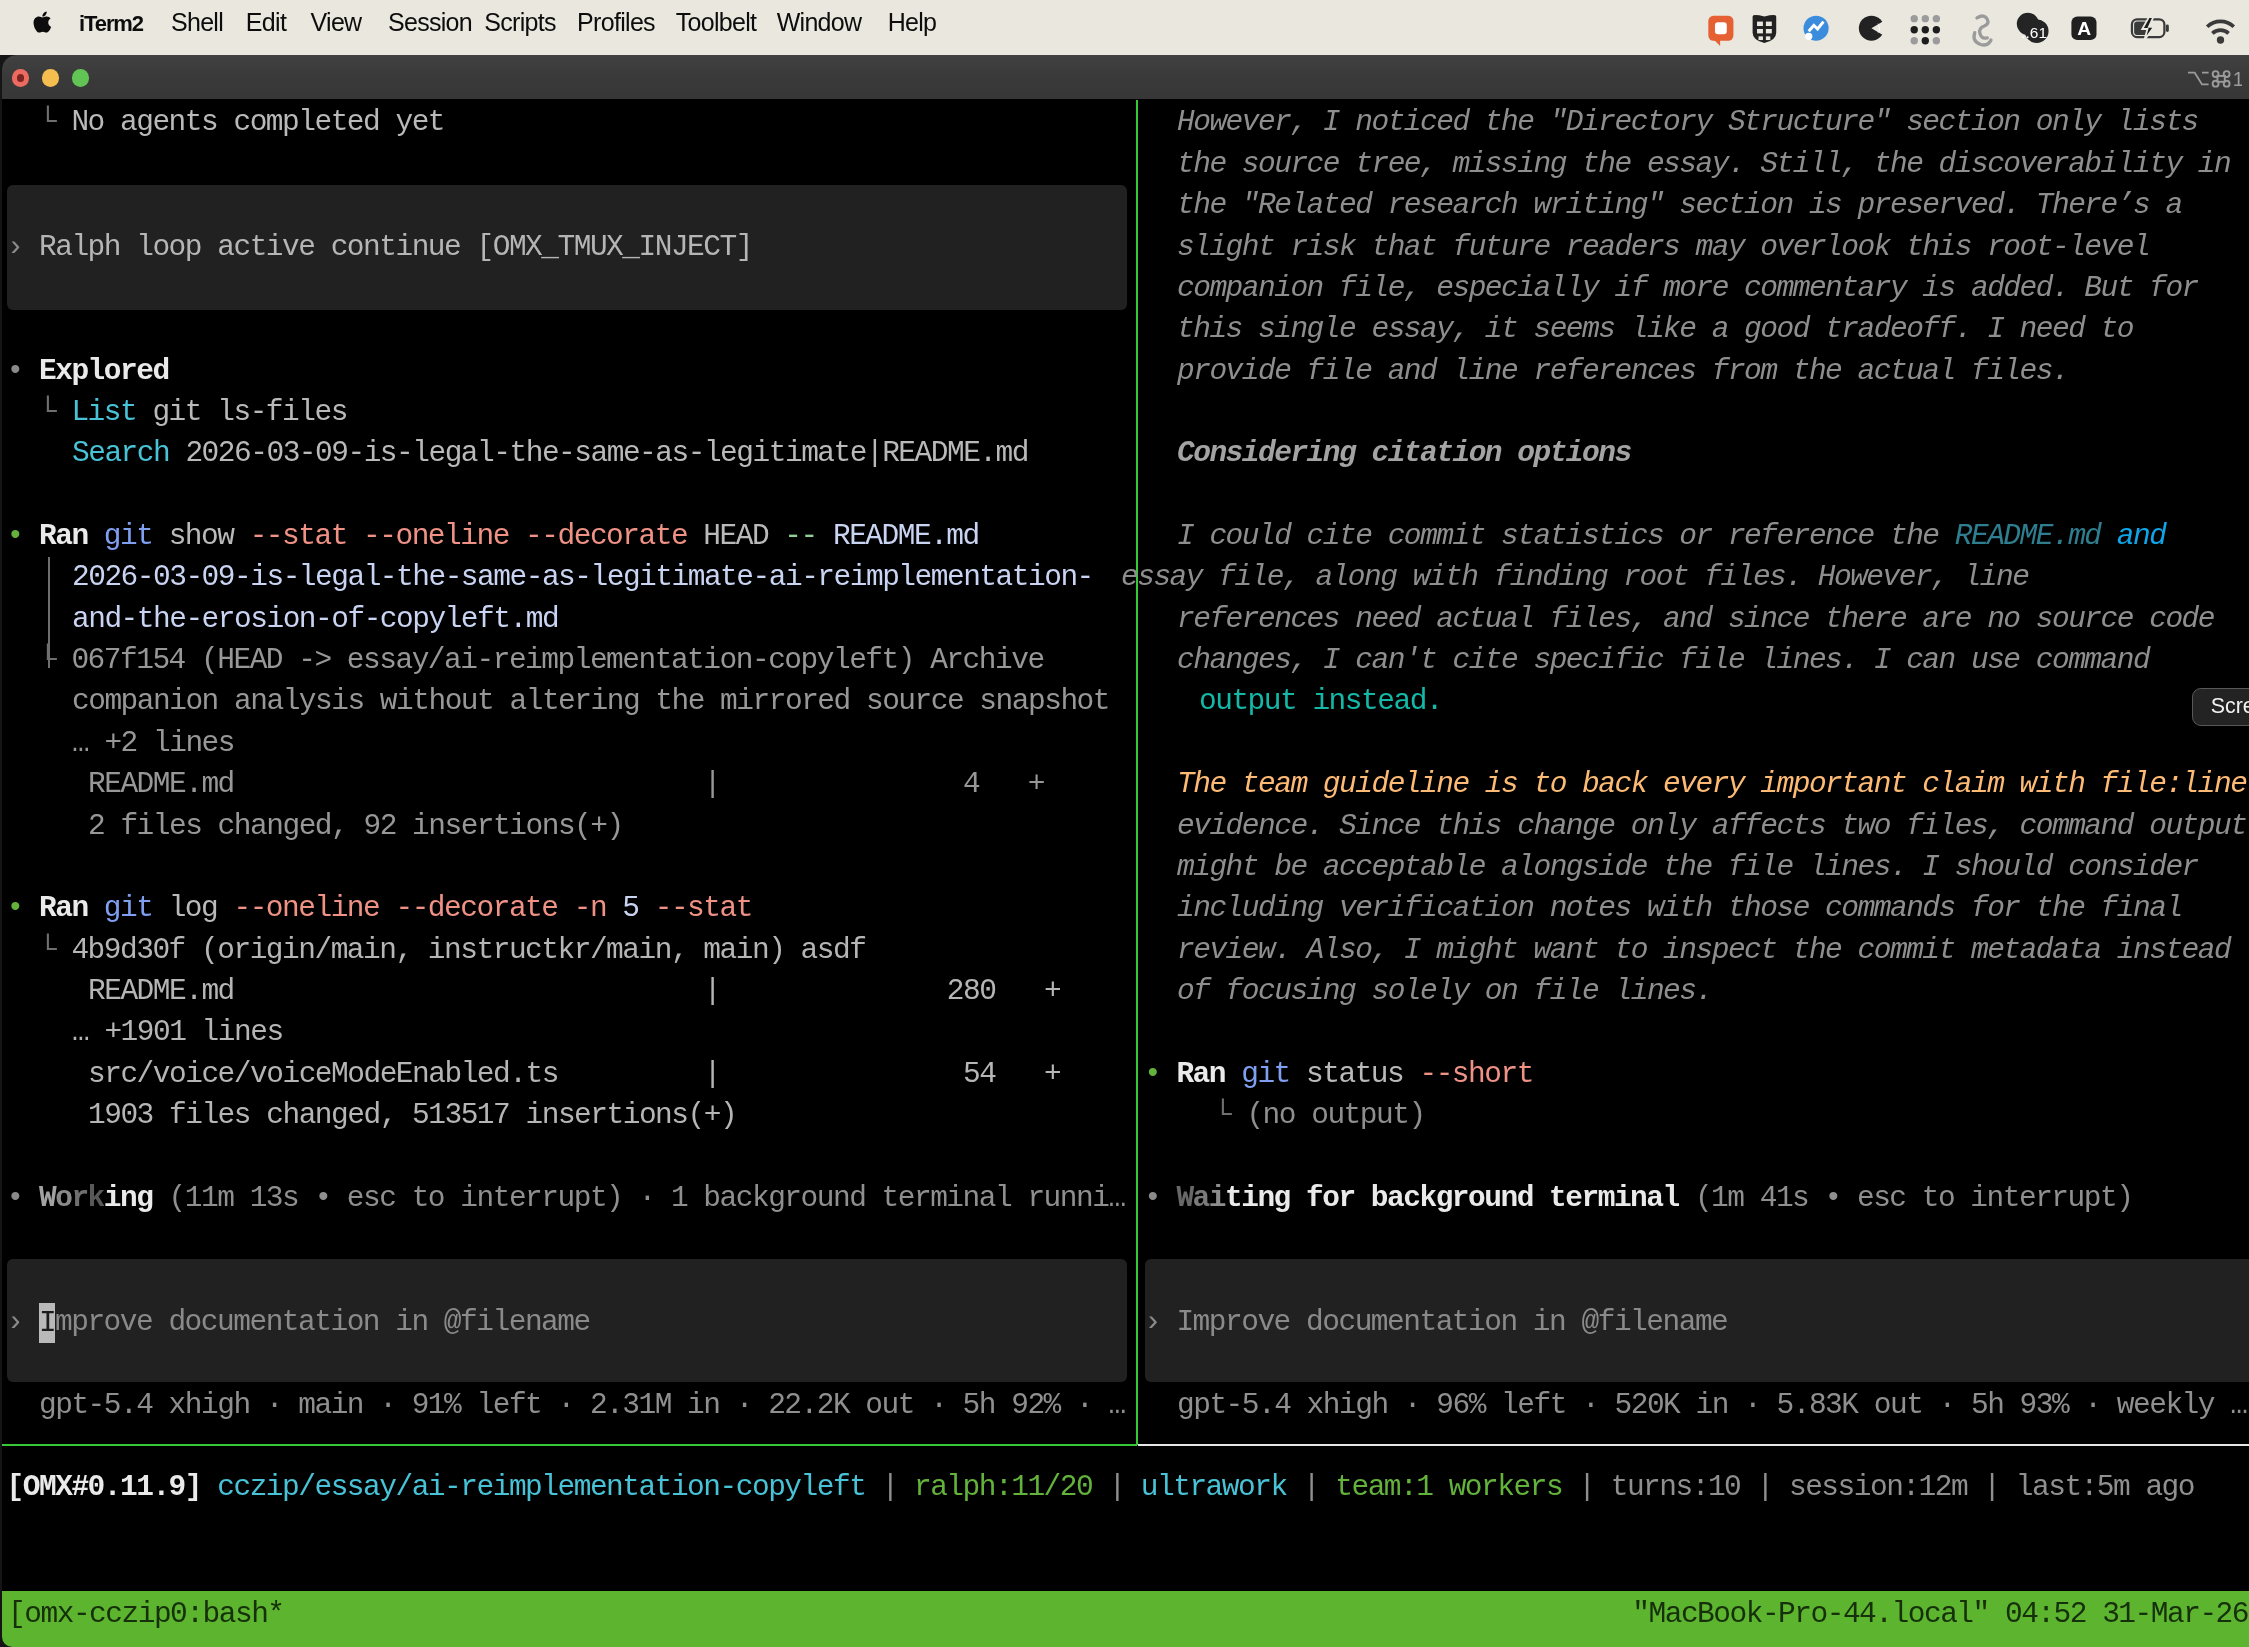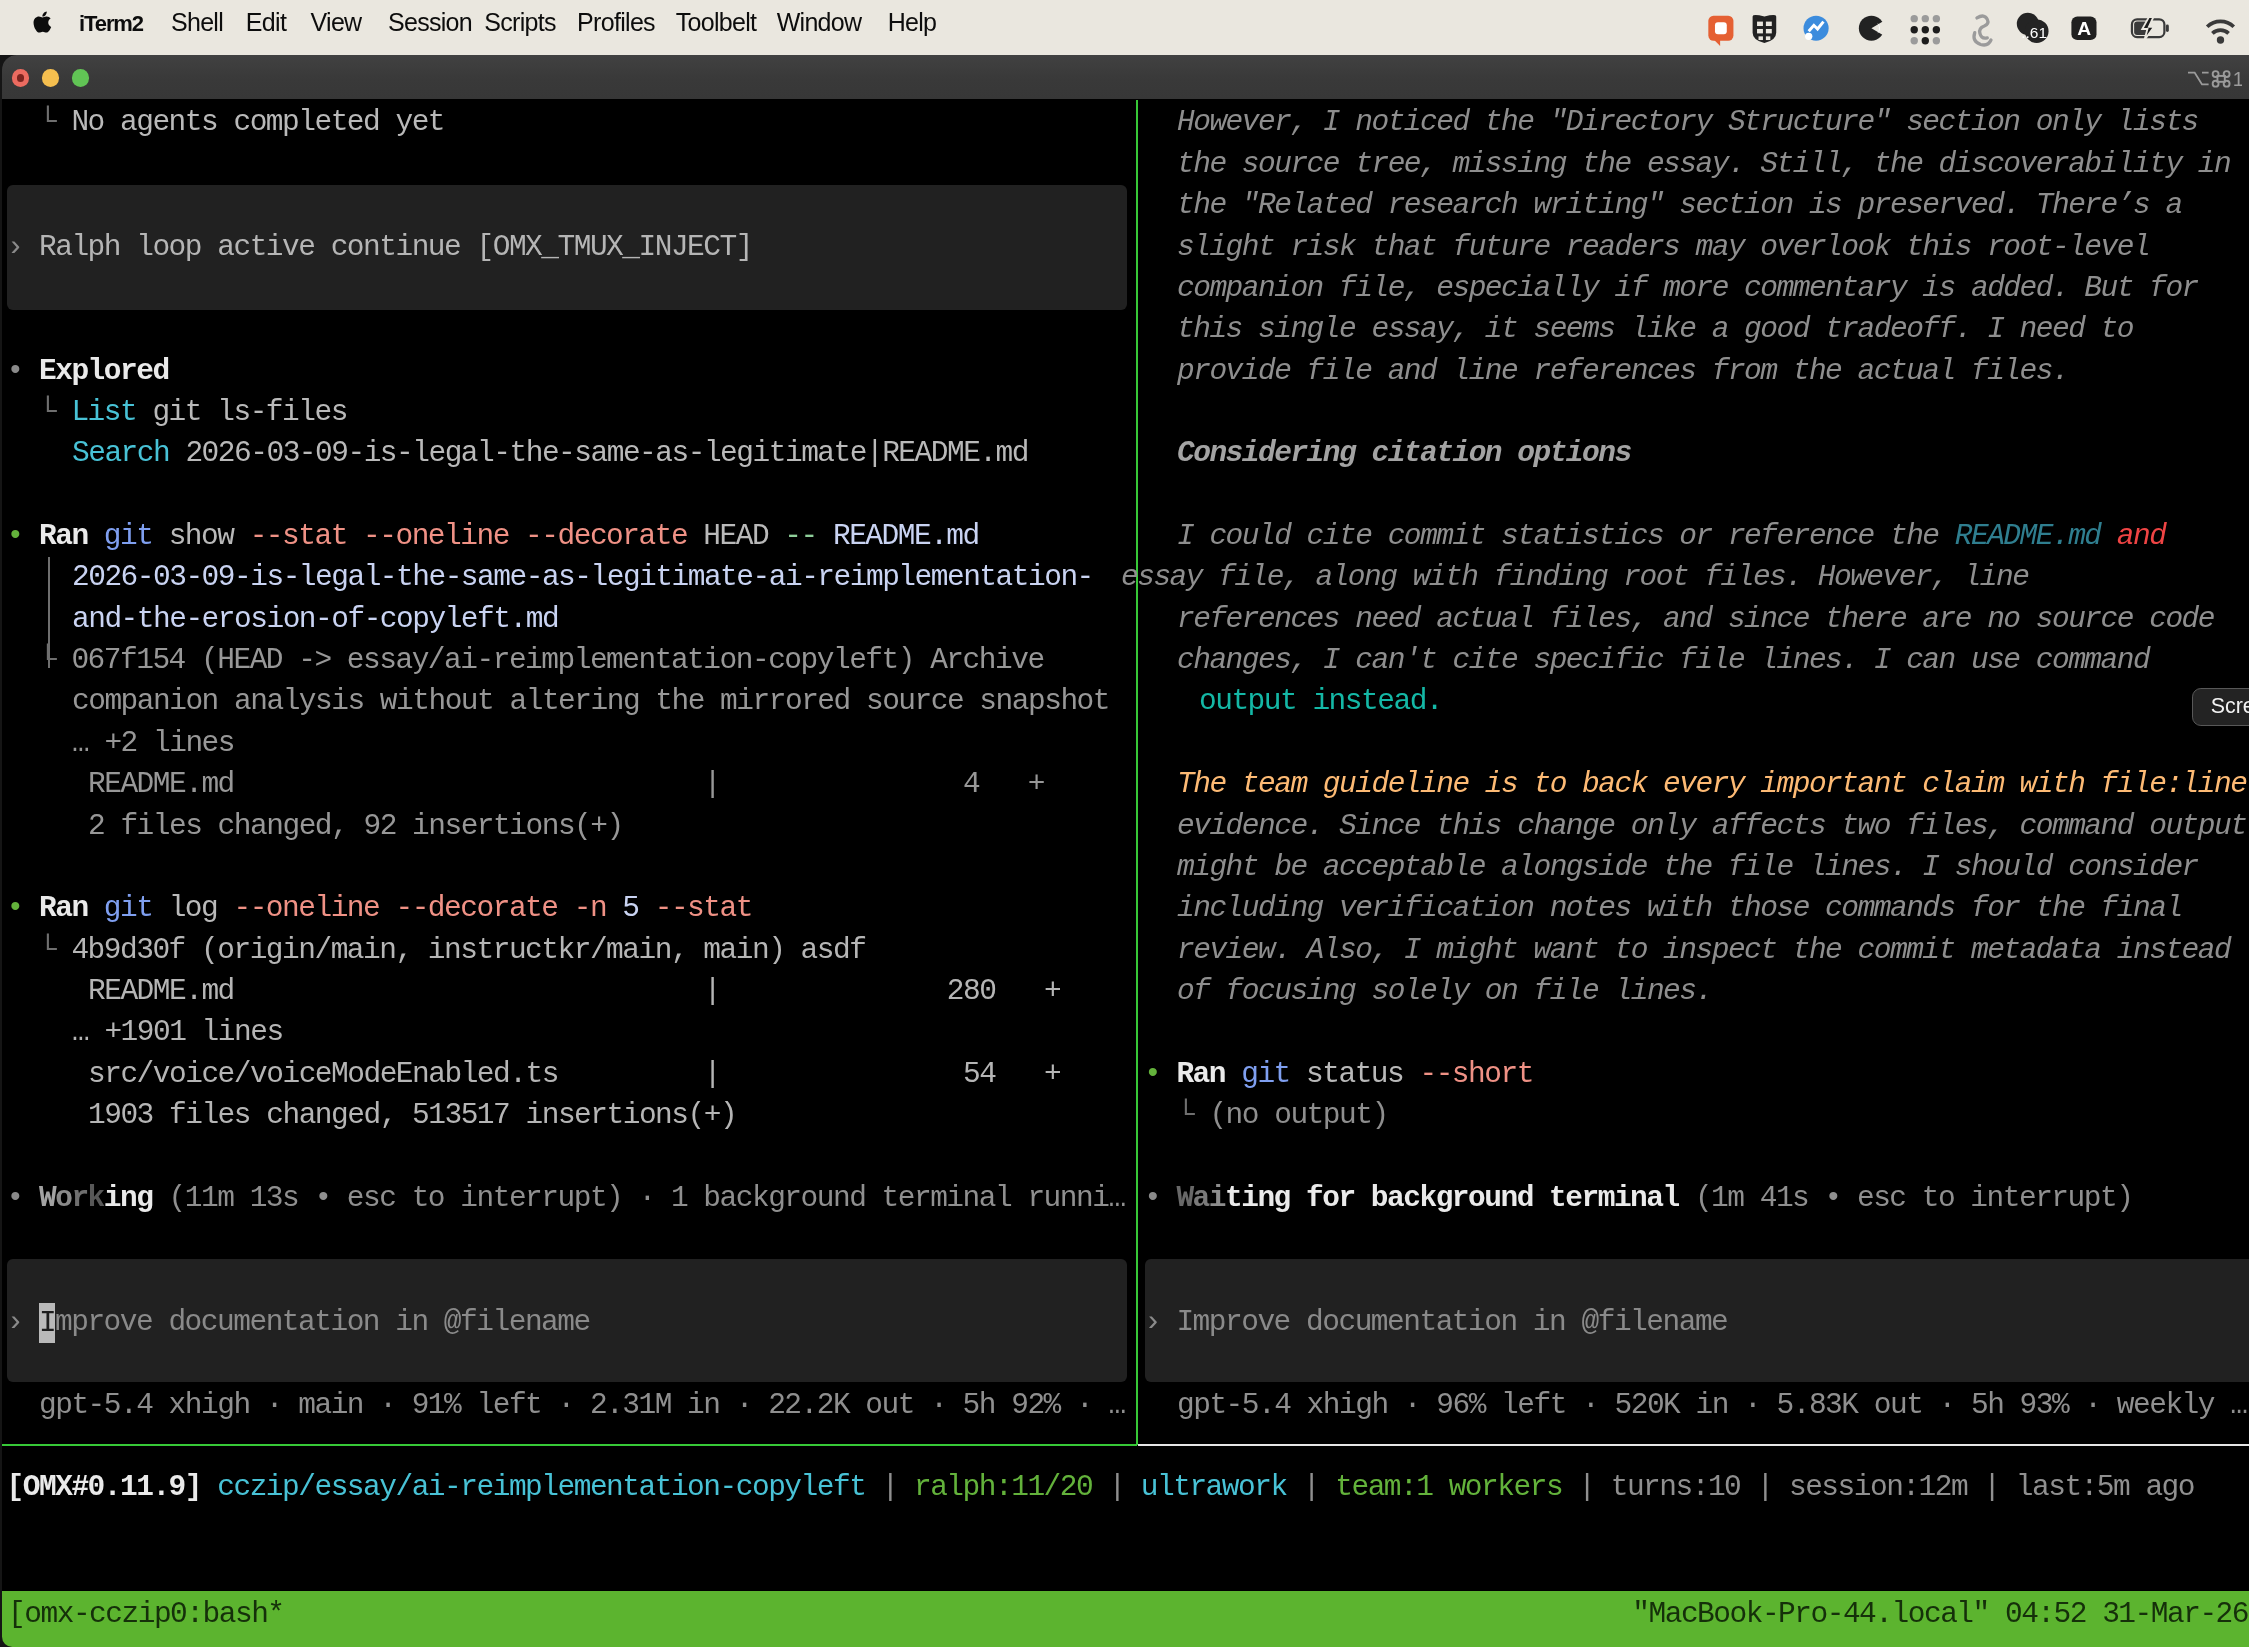--- a/index.html
+++ b/index.html
@@ -158,23 +158,23 @@
 <div class="tl" style="left:1177px;top:599px"><span style="color:#8e8e8e;font-style:italic;">references need actual files, and since there are no source code</span></div>
 <div class="tl" style="left:1177px;top:640px"><span style="color:#8e8e8e;font-style:italic;">changes, I can't cite specific file lines. I can use command</span></div>
 <div class="tl" style="left:1177px;top:681px"><span style="color:#14b8a6;margin-left:22px;">output instead.</span></div>
 <div class="tl" style="left:1177px;top:764px"><span style="color:#fdba74;font-style:italic;">The team guideline is to back every important claim with file:line</span></div>
 <div class="tl" style="left:1177px;top:806px"><span style="color:#8e8e8e;font-style:italic;">evidence. Since this change only affects two files, command output</span></div>
 <div class="tl" style="left:1177px;top:847px"><span style="color:#8e8e8e;font-style:italic;">might be acceptable alongside the file lines. I should consider</span></div>
 <div class="tl" style="left:1177px;top:888px"><span style="color:#8e8e8e;font-style:italic;">including verification notes with those commands for the final</span></div>
 <div class="tl" style="left:1177px;top:930px"><span style="color:#8e8e8e;font-style:italic;">review. Also, I might want to inspect the commit metadata instead</span></div>
 <div class="tl" style="left:1177px;top:971px"><span style="color:#8e8e8e;font-style:italic;">of focusing solely on file lines.</span></div>
 <div class="tl" style="left:1177px;top:433px"><span style="color:#a3a3a3;font-weight:bold;font-style:italic;">Considering citation options</span></div>
-<div class="tl" style="left:1177px;top:516px"><span style="color:#8e8e8e;font-style:italic;">I could cite commit statistics or reference the </span><span style="color:#2f7e8f;font-style:italic;">README.md</span><span style="color:#ef4444;font-style:italic;"> and</span></div>
+<div class="tl" style="left:1177px;top:516px"><span style="color:#8e8e8e;font-style:italic;">I could cite commit statistics or reference the </span><span style="color:#2f7e8f;font-style:italic;">README.md</span><span style="color:#0ea5e9;font-style:italic;"> and</span></div>
 <div class="tl" style="left:1144px;top:1054px"><span style="color:#63b23b;">• </span><span style="color:#eaeaea;font-weight:bold;">Ran </span><span style="color:#7f9ff0;">git </span><span style="color:#b9b9b9;">status </span><span style="color:#ef9185;">--short</span></div>
-<div class="tl" style="left:1177px;top:1095px"><span style="color:#6f6f6f;">└ </span><span style="color:#8e8e8e;">(no output)</span></div>
+<div class="tl" style="left:1214px;top:1095px"><span style="color:#6f6f6f;">└ </span><span style="color:#8e8e8e;">(no output)</span></div>
 <div class="tl" style="left:1144px;top:1178px"><span style="color:#8a8a8a;">• </span><span style="color:#686868;font-weight:bold;">W</span><span style="color:#7a7a7a;font-weight:bold;">a</span><span style="color:#8d8d8d;font-weight:bold;">i</span><span style="color:#eaeaea;font-weight:bold;">ting for background terminal</span><span style="color:#8f8f8f;"> (1m 41s • esc to interrupt)</span></div>
 <div class="tl" style="left:1144px;top:1302px"><span style="color:#8a8a8a;">› </span><span style="color:#8a8a8a;">Improve documentation in @filename</span></div>
 <div class="tl" style="left:1177px;top:1385px"><span style="color:#8f8f8f;">gpt-5.4 xhigh · 96% left · 520K in · 5.83K out · 5h 93% · weekly …</span></div>
 <div class="tl" style="left:6.6px;top:1467px"><span style="color:#eaeaea;font-weight:bold;">[OMX#0.11.9]</span><span style="color:#b9b9b9;"> </span><span style="color:#48c2d6;">cczip/essay/ai-reimplementation-copyleft</span><span style="color:#8f8f8f;"> | </span><span style="color:#63b23b;">ralph:11/20</span><span style="color:#8f8f8f;"> | </span><span style="color:#48c2d6;">ultrawork</span><span style="color:#8f8f8f;"> | </span><span style="color:#63b23b;">team:1 workers</span><span style="color:#8f8f8f;"> | turns:10 | session:12m | last:5m ago</span></div>
 <div id="cursor">I</div>
 <div style="position:absolute;left:48px;top:557px;width:2.2px;height:111px;background:#6f6f6f"></div>
 <div id="tooltip">Screen</div>
 <div id="tmuxbar">
   <div class="t" style="left:6.6px">[omx-cczip0:bash*</div>
   <div class="t" style="right:1.5px">"MacBook-Pro-44.local" 04:52 31-Mar-26</div>

